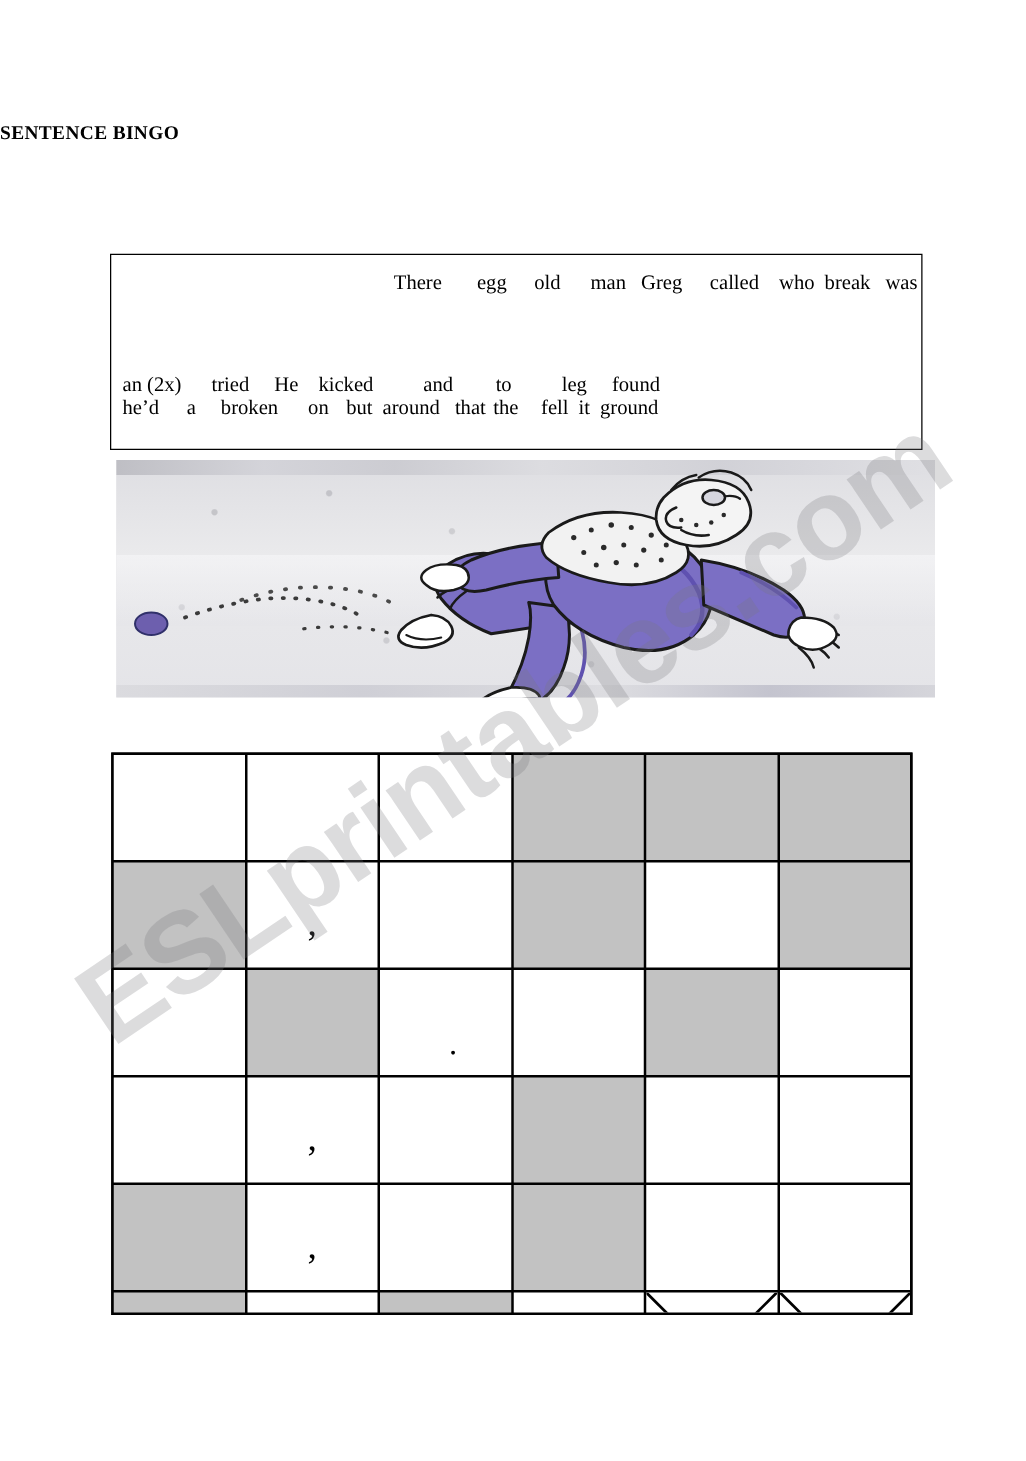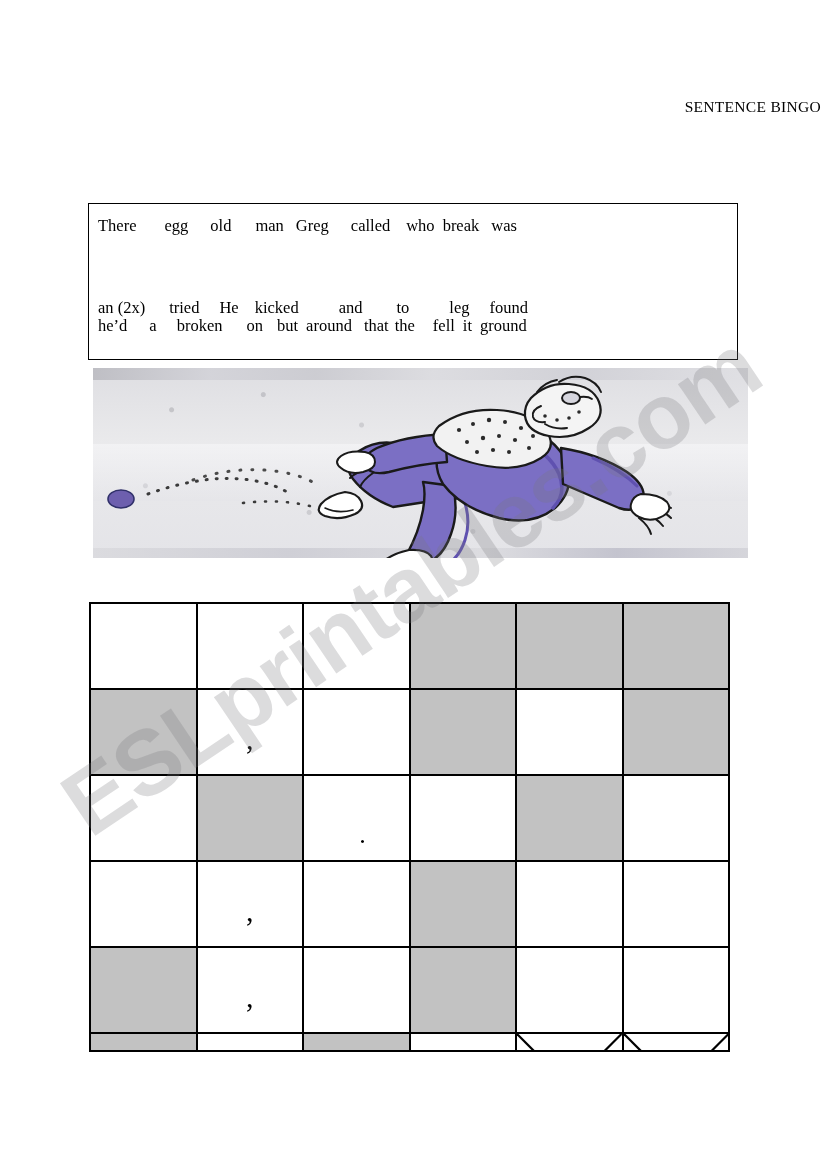--- a/index.html
+++ b/index.html
@@ -22,23 +22,23 @@
     inset: 0;
     background: #ffffff;
   }
 
   
   .title {
     position: absolute;
     left: 0;
     top: 98px;
     width: 821px;
-    text-align: right;
+    text-align: left;
     font-size: 15.5px;
-    font-weight: normal;
+    font-weight: bold;
     letter-spacing: 0.3px;
     font-family: "Liberation Serif", "DejaVu Serif", serif;
   }
 
   
   .instructions {
     position: absolute;
     left: 97px;
     top: 122px;
     width: 620px;
@@ -60,21 +60,21 @@
     background: #ffffff;
   }
   .wb-row {
     position: absolute;
     left: 9px;
     width: 636px;
     height: 26px;
     white-space: nowrap;
     font-size: 16.5px;
   }
-  .wb-row.r1 { top: 12px; }
+  .wb-row.r1 { top: 12px; text-align: right; }
   .wb-row.r2 { top: 62px; margin-top: 32px; }
   .wb-row.r3 { top: 112px; }
   .wb-word {
     display: inline-block;
     vertical-align: baseline;
   }
 
   
   .picture {
     position: absolute;

